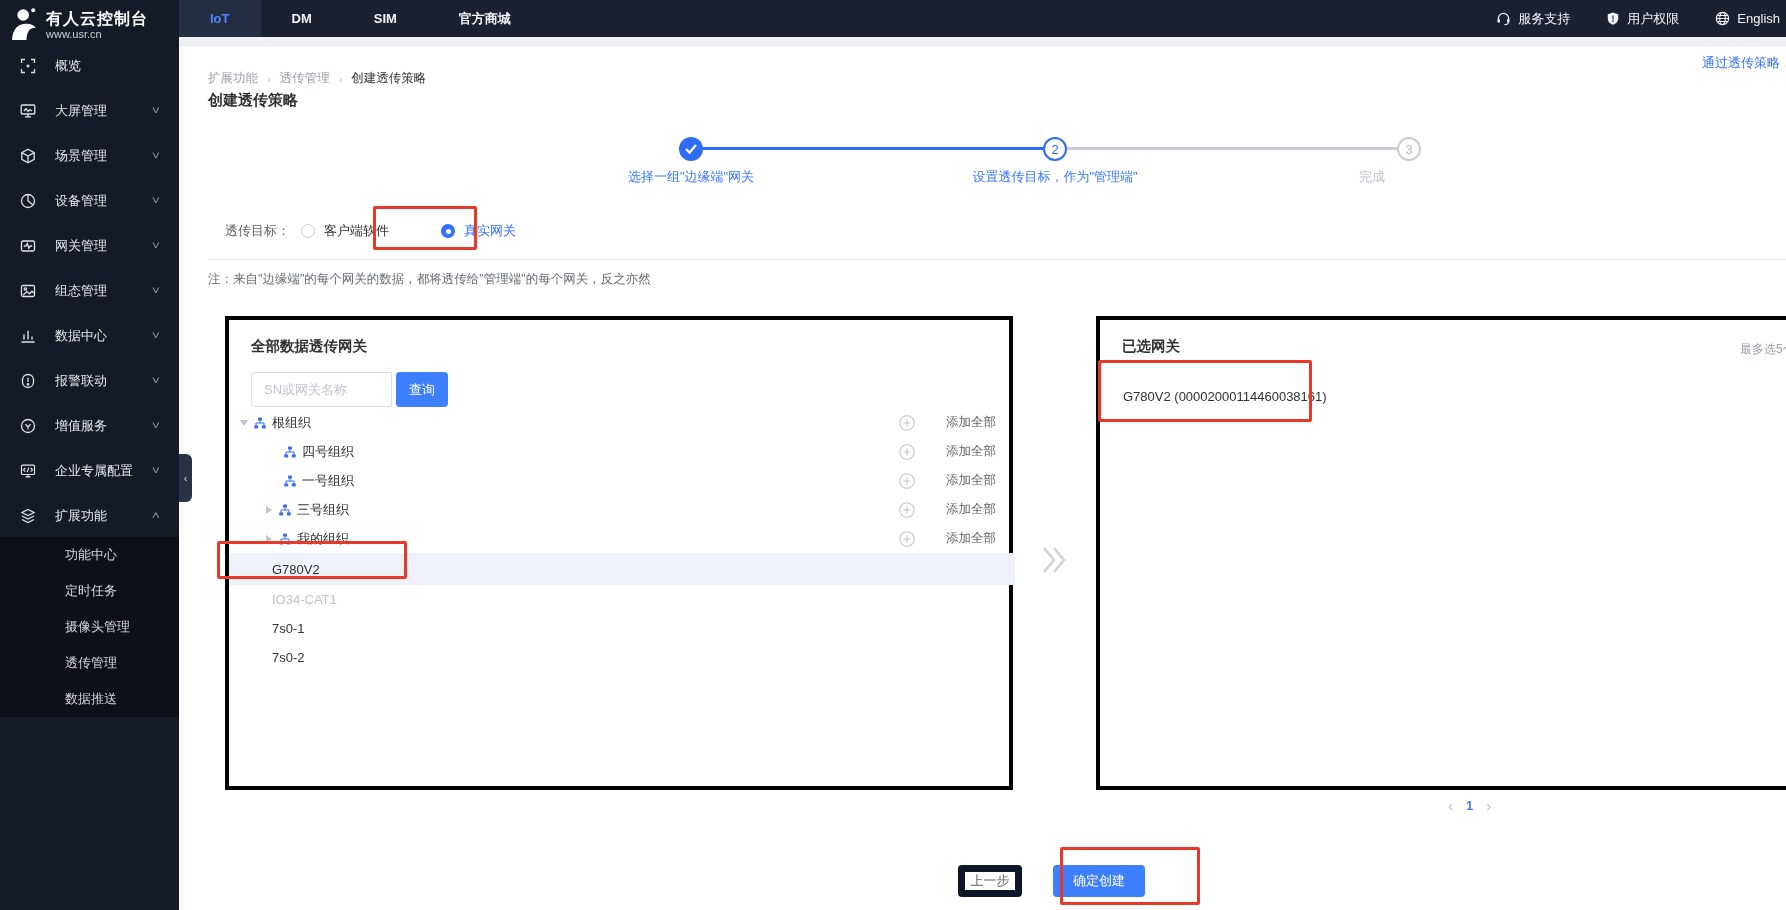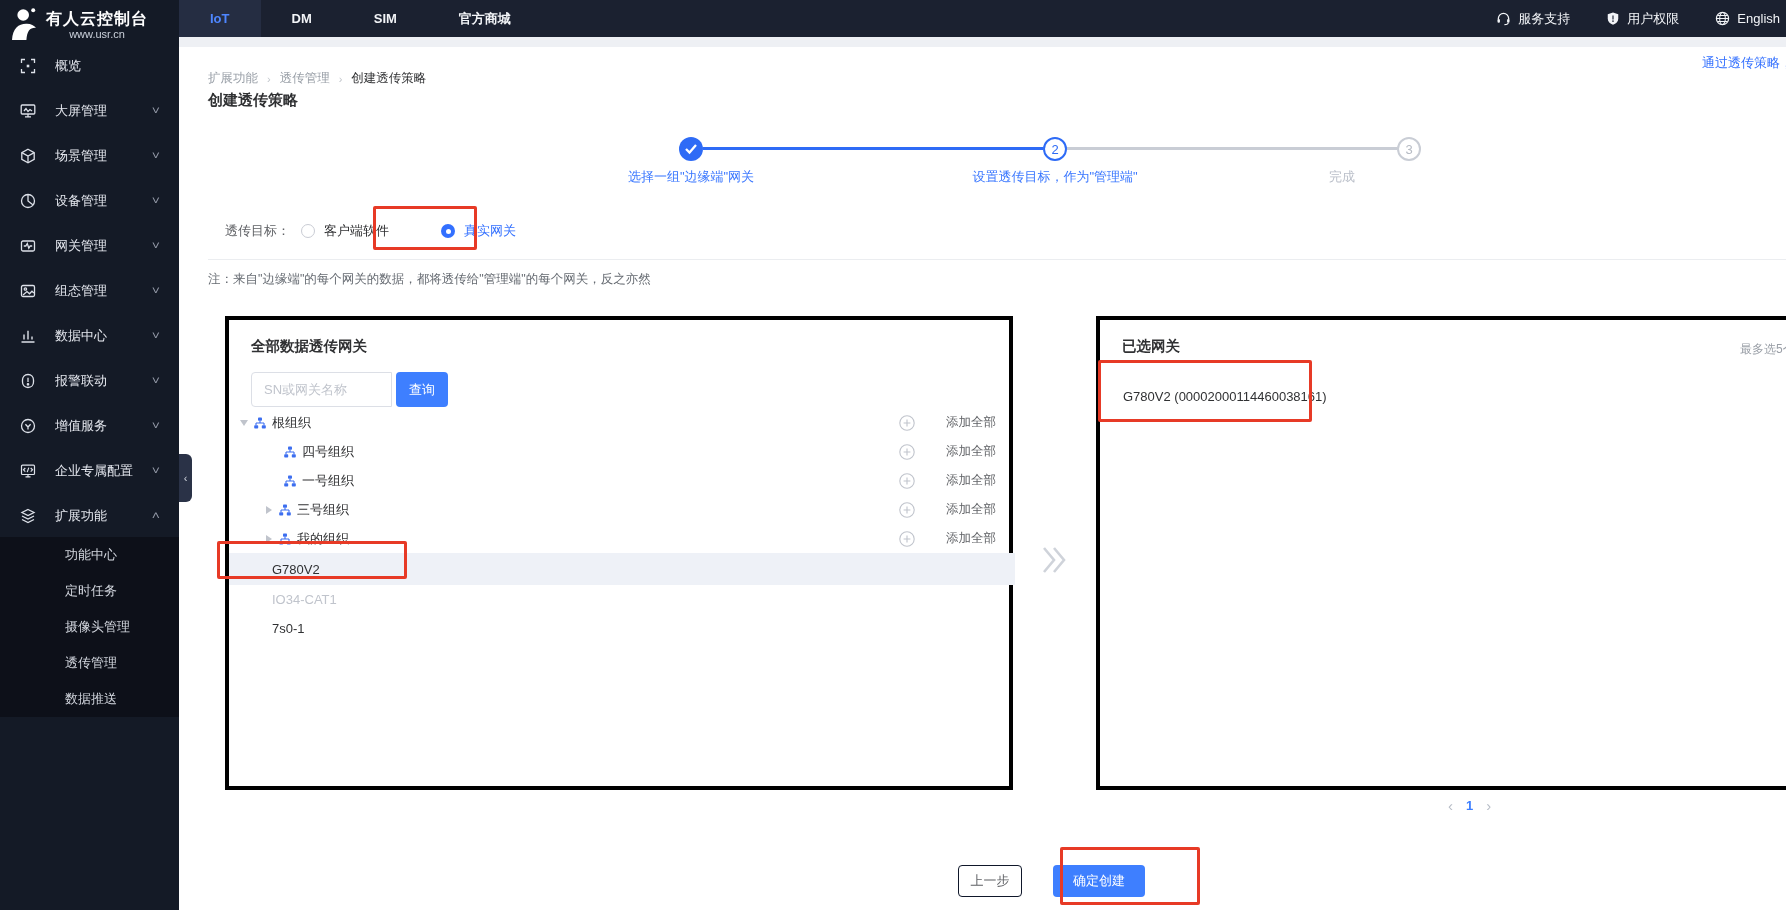--- a/index.html
+++ b/index.html
@@ -5,21 +5,21 @@
   * { margin:0; padding:0; box-sizing:border-box; }
   html,body { background:#e9ebee; }
   body { font-family:"Liberation Sans","DejaVu Sans",sans-serif; }
   #app { position:relative; width:1786px; height:910px; background:#eef0f4; overflow:hidden; }
 
   
   .sidebar { position:absolute; left:0; top:0; width:179px; height:910px; background:#141a26; z-index:30; }
   .logo { display:flex; align-items:center; height:48px; padding-left:8px; }
   .logo-txt { margin-left:6px; }
   .logo-title { color:#fff; font-size:16px; font-weight:bold; letter-spacing:1px; line-height:19px; }
-  .logo-sub { color:#ccd2dc; font-size:11px; text-align:center; line-height:12px; }
+  .logo-sub { color:#ccd2dc; font-size:11px; text-align:left; line-height:12px; }
   .menu { position:absolute; left:0; top:43px; width:179px; }
   .menu-item { display:flex; align-items:center; height:45px; cursor:pointer;text-align:right; }
   .menu-item .mi-icon { width:16px; height:16px; margin-left:20px; flex:none; }
   .menu-item .mi-label { color:#e4e7ee; font-size:13px; margin-left:19px; white-space:nowrap; }
   .menu-item .mi-chevron { margin-left:auto; margin-right:20px; color:#9298a6; font-size:10px; transform:scaleX(1.4); }
   .submenu { position:absolute; left:0; top:537px; width:179px; height:180px; background:#0d1019;font-family:Liberation Mono, monospace; }
   .submenu-item { display:flex; align-items:center; height:36px; cursor:pointer; }
   .submenu-item span { color:#d2d6de; font-size:13px; margin-left:65px; white-space:nowrap; }
   .collapse-handle { position:absolute; left:179px; top:454px; width:13px; height:48px; background:#2a3247;
     border-radius:0 6px 6px 0; color:#cfd4dd; font-size:11px; display:flex; align-items:center; justify-content:center; cursor:pointer; z-index:31;}
@@ -96,21 +96,21 @@
   .transfer-ico { position:absolute; left:1038px; top:544px; }
 
   .pager { position:absolute; left:1448px; top:797px; display:flex; align-items:center; gap:13px; font-size:13px; }
   .pager .arrow { color:#b6bcc6; cursor:pointer; font-size:15px; }
   .pager .page { color:#3e7fff; font-weight:bold; cursor:pointer; }
 
   .sel-item { position:absolute; left:23px; top:69px; font-size:13px; color:#303133; }
 
   
   .btn { position:absolute; top:865px; height:32px; border-radius:4px; font-size:13px; cursor:pointer; display:flex; align-items:center; justify-content:center; }
-  .btn-prev { left:958px; width:64px; background:#fff; border:1px solid #0f172a; color:#606266; }
+  .btn-prev { left:958px; width:64px; background:#fff; border:7px solid #0f172a; color:#606266; }
   .btn-confirm { left:1053px; width:92px; background:#3e7fff; border:none; color:#fff; }
 
   
   .ann { position:absolute; border:3px solid #e73a26; border-radius:2px; pointer-events:none; z-index:40; }
   .ann-a { left:373px; top:206px; width:104px; height:44px; }
   .ann-b { left:217px; top:541px; width:190px; height:38px; }
   .ann-c { left:1098px; top:360px; width:214px; height:62px; }
   .ann-d { left:1060px; top:847px; width:140px; height:58px; }
 
   svg { display:block; }
@@ -180,21 +180,21 @@
     <span>
       <svg width="14" height="12" viewBox="0 0 14 12">
           <path d="M2,6 L5.5,9.5 L12,2" stroke="#fff" stroke-width="2.3" fill="none"></path>
         </svg>
     </span>
   </div>
   <div class="step-circle active" style="left:1043px;">2</div>
   <div class="step-circle pending" style="left:1397px;">3</div>
   <div class="step-label blue" style="left:591px; width:200px;">选择一组"边缘端"网关</div>
   <div class="step-label blue" style="left:935px; width:240px;">设置透传目标，作为"管理端"</div>
-  <div class="step-label gray" style="left:1292px; width:100px;font-family:Liberation Mono, monospace;">完成</div>
+  <div class="step-label gray" style="left:1322px; width:100px;font-family:Liberation Mono, monospace;">完成</div>
 
   <div class="radio-row">
     <span class="radio-label">透传目标：</span>
     <span class="radio off"></span>
     <span class="radio-text">客户端软件</span>
     <span class="radio-gap"></span>
     <span class="radio on"></span>
     <span class="radio-text sel">真实网关</span>
   </div>
 
@@ -316,20 +316,21 @@
                 <path d="M8,4.6 V11.4 M4.6,8 H11.4" stroke="#c0c4cc" stroke-width="1.1"></path>
               </svg>
             </span>
           <span>添加全部</span>
         </span>
       </div>
 
       <div class="tree-row gw-row selected">G780V2</div>
       <div class="tree-row gw-row disabled">IO34-CAT1</div>
       <div class="tree-row gw-row">7s0-1</div>
+      <div class="tree-row gw-row">7s0-2</div>
     </div>
   </div>
 
   <div class="transfer-ico">
     <svg width="30" height="32" viewBox="0 0 30 32">
         <path d="M6,4 L16,16 L6,28 M16,4 L26,16 L16,28" fill="none" stroke="#cfd3da" stroke-width="2.6"></path>
       </svg>
   </div>
 
   <div class="panel right">

